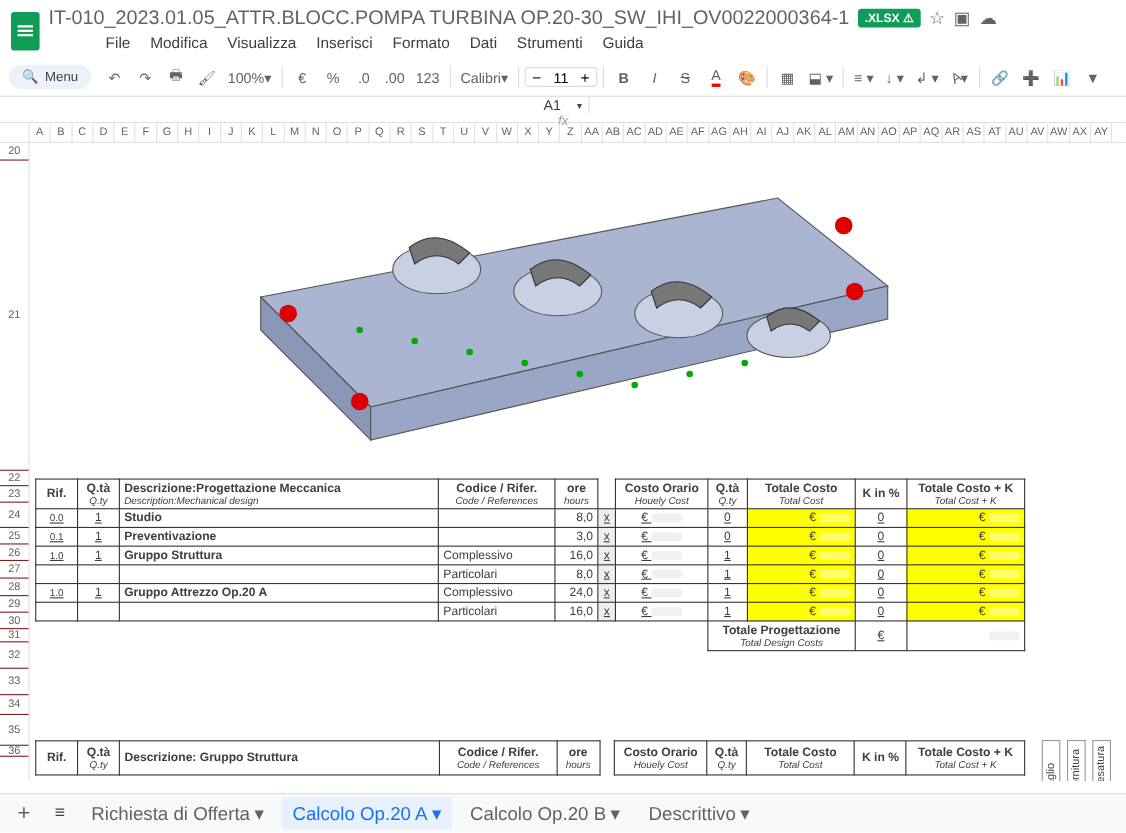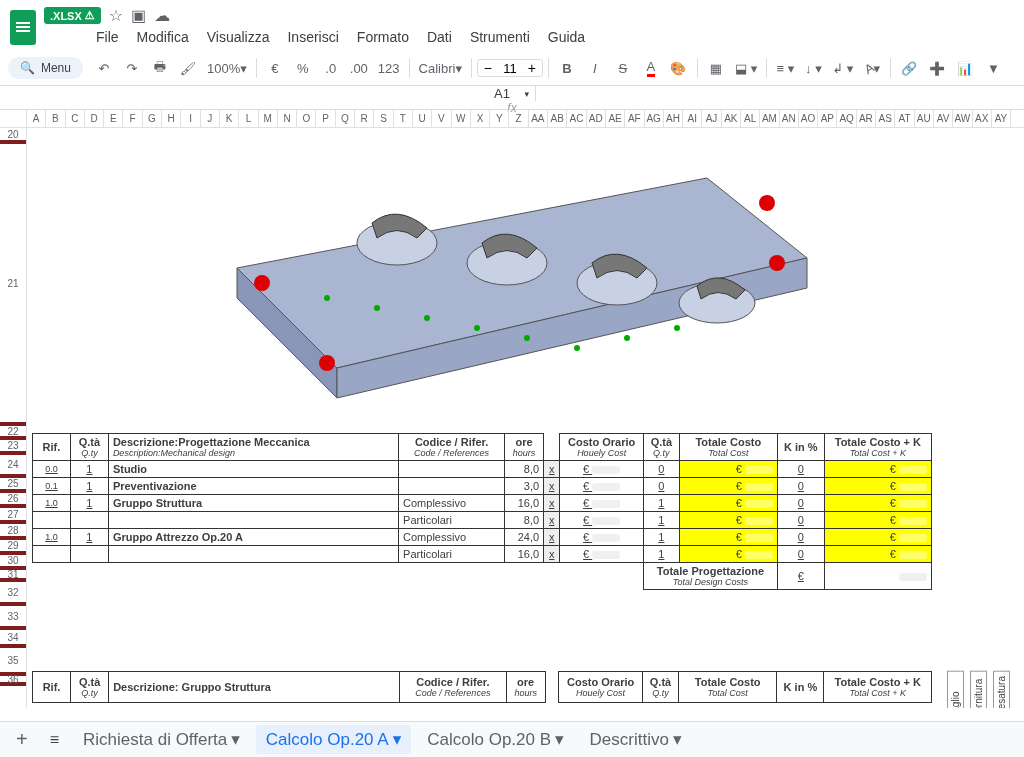--- a/index.html
+++ b/index.html
@@ -33,21 +33,21 @@
 .fx { font-style: italic; color: #a0a0a0; padding: 0 8px; font-size: 12px; }
 
 
 .col-headers { display: flex; background: #fff; border-bottom: 1px solid #e0e0e0; height: 18px; font-size: 10px; color: #5f6368; }
 .rowhead-spacer { width: 27px; border-right: 1px solid #e0e0e0; }
 .col-h { width: 19.3px; text-align: center; border-right: 1px solid #e0e0e0; line-height: 18px; flex-shrink: 0; }
 
 
 .grid { display: flex; height: 580px; overflow: hidden; }
 .rowheads { width: 27px; background: #fff; border-right: 1px solid #e0e0e0; display: flex; flex-direction: column; font-size: 10px; color: #5f6368; }
-.rowhead { text-align: center; border-bottom: 4px solid #7f1d1d; display: flex; align-items: center; justify-content: center; }
+.rowhead { text-align: center; border-bottom: 1px solid #7f1d1d; display: flex; align-items: center; justify-content: center; }
 .sheet-content { flex: 1; position: relative; overflow: hidden; }
 
 
 .model-image { position: absolute; top: 20px; left: 180px; width: 620px; height: 260px; }
 .model-svg { width: 100%; height: 100%; }
 
 
 .data-table { position: absolute; top: 305px; left: 5px; width: 900px; border-collapse: collapse; font-size: 11px; }
 .data-table th, .data-table td { border: 1px solid #333; padding: 2px 4px; }
 .data-table th { background: #fff; font-weight: bold; text-align: center; }
@@ -74,20 +74,21 @@
 
 .euro-redact { display:inline-block; width:28px; height:8px; background:#f0f0f0; border-radius:3px; vertical-align:middle;}
 </style>
 </head>
 <body>
 
 <div class="header">
   <div class="logo"></div>
   <div style="flex:1">
     <div class="doc-title-row">
+      <span class="doc-title">IT-010_2023.01.05_ATTR.BLOCC.POMPA TURBINA OP.20-30_SW_IHI_OV0022000364-1</span>
       <span class="xlsx-badge">
           <span>.XLSX</span> 
           <span>⚠</span>
         </span>
       <span class="title-icon">☆</span>
       <span class="title-icon">▣</span>
       <span class="title-icon">☁</span>
     </div>
     <div class="menubar">
       <span class="menu-item">File</span>

